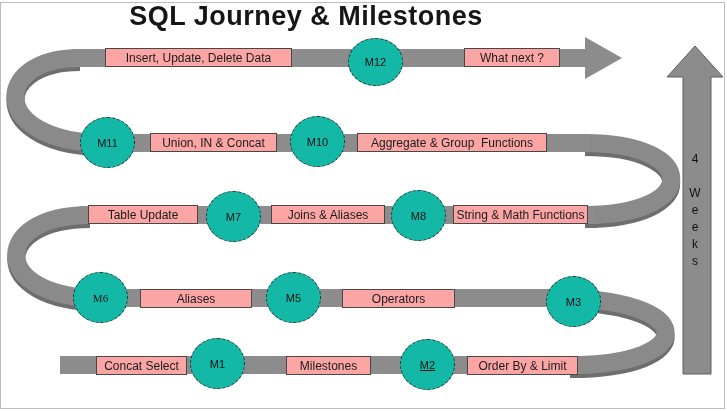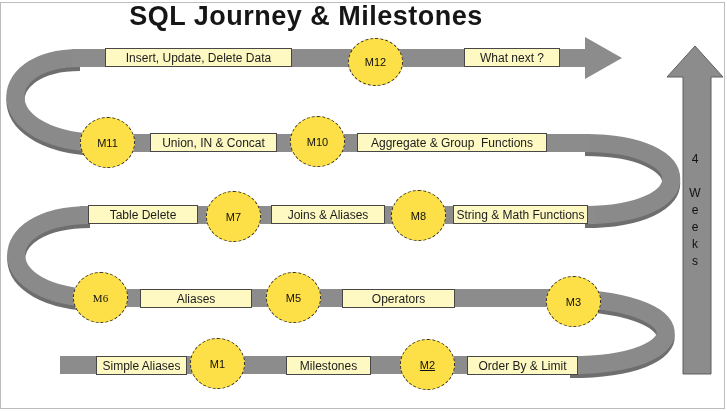--- a/index.html
+++ b/index.html
@@ -6,24 +6,24 @@
   body{width:727px;height:411px;position:relative;overflow:hidden;
        font-family:"Liberation Sans","DejaVu Sans",sans-serif;}
   .canvas{position:absolute;left:0;top:0;width:727px;height:411px;background:#fff;}
   .frame{position:absolute;left:0;top:2px;width:723px;height:405px;
          border:1px solid #bcbcbc;pointer-events:none;}
   svg.ribbon{position:absolute;left:0;top:0;z-index:1;}
   .title{position:absolute;left:104px;top:1px;width:404px;height:34px;
          text-align:center;font-size:27px;font-weight:bold;color:#161616;
          letter-spacing:0.5px;z-index:5;}
   .node{position:absolute;width:55px;height:51px;border-radius:50%;
-        background:#fde047;border:1px dashed #2e2e2e;display:flex;
+        background:#14b8a6;border:1px dashed #2e2e2e;display:flex;
         align-items:center;justify-content:center;font-size:11px;
         color:#101010;z-index:4;box-sizing:border-box;}
-  .box{position:absolute;height:19px;background:#fef9c3;
+  .box{position:absolute;height:19px;background:#fca5a5;
        border:1px solid #474747;display:flex;align-items:center;
        justify-content:center;font-size:12px;color:#1c1c1c;z-index:3;
        box-sizing:border-box;white-space:pre;}
   .vweeks{position:absolute;left:688px;top:152px;height:130px;z-index:6;
           writing-mode:vertical-lr;text-orientation:upright;
           font-size:12px;color:#111;letter-spacing:3px;line-height:14px;}
 </style>
 </head>
 <body>
 
@@ -55,33 +55,33 @@
 
     <polygon points="585,37 585,79 622,58" fill="#8c8c8c"></polygon>
 
     <polygon points="695,46 723,77 711,77 711,374 683,374 683,77 667,77" fill="#8c8c8c" stroke="#5f5f5f" stroke-width="1"></polygon>
   </svg>
 
   <div class="frame"></div>
 
   <div class="title">SQL Journey &amp; Milestones</div>
 
-  <div class="box" style="left:96px;top:356px;width:91px;">Simple Aliases</div>
+  <div class="box" style="left:96px;top:356px;width:91px;">Concat Select</div>
   <div class="node" style="left:190px;top:338px;">M1</div>
   <div class="box" style="left:286px;top:356px;width:85px;">Milestones</div>
   <div class="node" style="left:400px;top:339px;text-decoration:underline;">M2</div>
   <div class="box" style="left:467px;top:356px;width:111px;">Order By &amp; Limit</div>
 
   <div class="node" style="left:73px;top:272px;font-family:Liberation Serif, serif;">M6</div>
   <div class="box" style="left:140px;top:289px;width:112px;">Aliases</div>
   <div class="node" style="left:266px;top:272px;">M5</div>
   <div class="box" style="left:342px;top:289px;width:113px;">Operators</div>
   <div class="node" style="left:546px;top:276px;">M3</div>
 
-  <div class="box" style="left:88px;top:205px;width:110px;">Table Delete</div>
+  <div class="box" style="left:88px;top:205px;width:110px;">Table Update</div>
   <div class="node" style="left:206px;top:191px;">M7</div>
   <div class="box" style="left:271px;top:205px;width:114px;">Joins &amp; Aliases</div>
   <div class="node" style="left:391px;top:190px;">M8</div>
   <div class="box" style="left:453px;top:205px;width:135px;">String &amp; Math Functions</div>
 
   <div class="node" style="left:80px;top:117px;">M11</div>
   <div class="box" style="left:150px;top:133px;width:127px;">Union, IN &amp; Concat</div>
   <div class="node" style="left:290px;top:116px;">M10</div>
   <div class="box" style="left:357px;top:133px;width:190px;">Aggregate &amp; Group  Functions</div>
 

